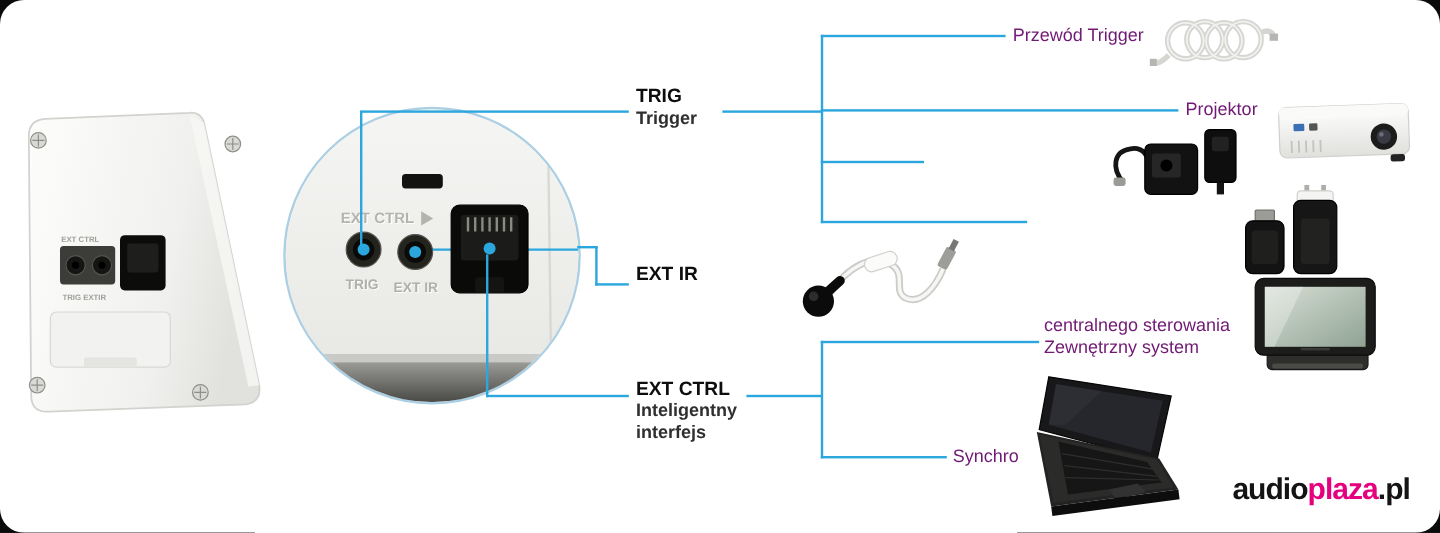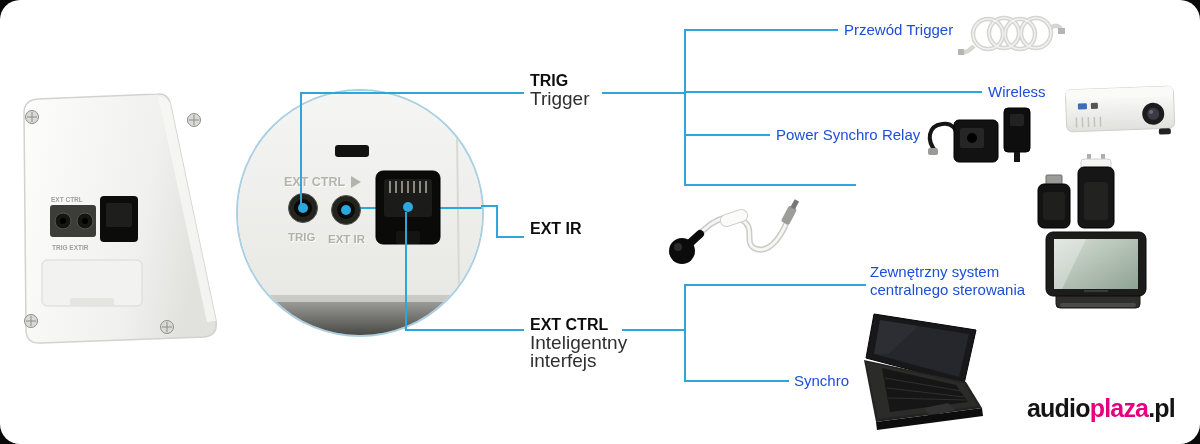--- a/index.html
+++ b/index.html
@@ -3,24 +3,24 @@
 <meta charset="utf-8">
 <style>
   :root { --accent:#2ba7de; --logoPink:#e5007d; }
   * { margin:0; padding:0; box-sizing:border-box; }
   html,body { background:#0a0a0a; }
   body { font-family:"Liberation Sans", sans-serif; }
   #stage { position:relative; width:1200px; height:444px; background:#ffffff; border-radius:20px; overflow:hidden; }
 
   .line { position:absolute; background:var(--accent); z-index:6; }
 
-  .lbl { position:absolute; z-index:7; color:#1d4ed8; font-size:15px; line-height:18px; white-space:nowrap; }
+  .lbl { position:absolute; z-index:7; color:#701a75; font-size:15px; line-height:18px; white-space:nowrap; }
   .port-block { position:absolute; z-index:7; }
   .port-block .name { font-size:16px; font-weight:bold; color:#0e0e0e; line-height:19px; }
-  .port-block .desc { font-size:19px; color:#2f2f2f; line-height:18px; }
+  .port-block .desc { font-size:15px; color:#2f2f2f; line-height:18px;font-weight:bold; }
   .two-line div { line-height:18px; }
 
   #zoom-circle { position:absolute; left:236px; top:89px; width:248px; height:248px;
                  border-radius:50%; border:2px solid #abcfe3; overflow:hidden;
                  background:#f6f6f4; z-index:4; }
   #zoom-circle svg { display:block; }
 
   .art { position:absolute; z-index:5; }
 
   #logo { position:absolute; left:1027px; top:394px; z-index:7; font-size:25px;
@@ -158,25 +158,24 @@
   <div class="port-block" style="left:530px;top:219px">
     <div class="name">EXT IR</div>
   </div>
   <div class="port-block" style="left:530px;top:315px">
     <div class="name">EXT CTRL</div>
     <div class="desc">Inteligentny</div>
     <div class="desc">interfejs</div>
   </div>
 
   <div class="lbl" style="left:844px;top:21px">Przewód Trigger</div>
-  <div class="lbl" style="left:988px;top:83px">Wireless</div>
-  <div class="lbl" style="left:776px;top:126px">Power Synchro Relay</div>
+  <div class="lbl" style="left:988px;top:83px">Projektor</div>
   <div class="lbl two-line" style="left:870px;top:263px">
+    <div>centralnego sterowania</div>
     <div>Zewnętrzny system</div>
-    <div>centralnego sterowania</div>
   </div>
   <div class="lbl" style="left:794px;top:372px">Synchro</div>
 
   <svg class="art" style="left:958px;top:6px" width="108" height="52" viewBox="0 0 108 52">
     <g fill="none" stroke="#d5d5d2" stroke-width="4.5">
       <circle cx="30" cy="28" r="15"></circle>
         <circle cx="46" cy="27" r="15"></circle>
       <circle cx="62" cy="28" r="15"></circle>
         <circle cx="78" cy="27" r="15"></circle>
       <path d="M16,40 C10,46 6,48 2,46"></path>

